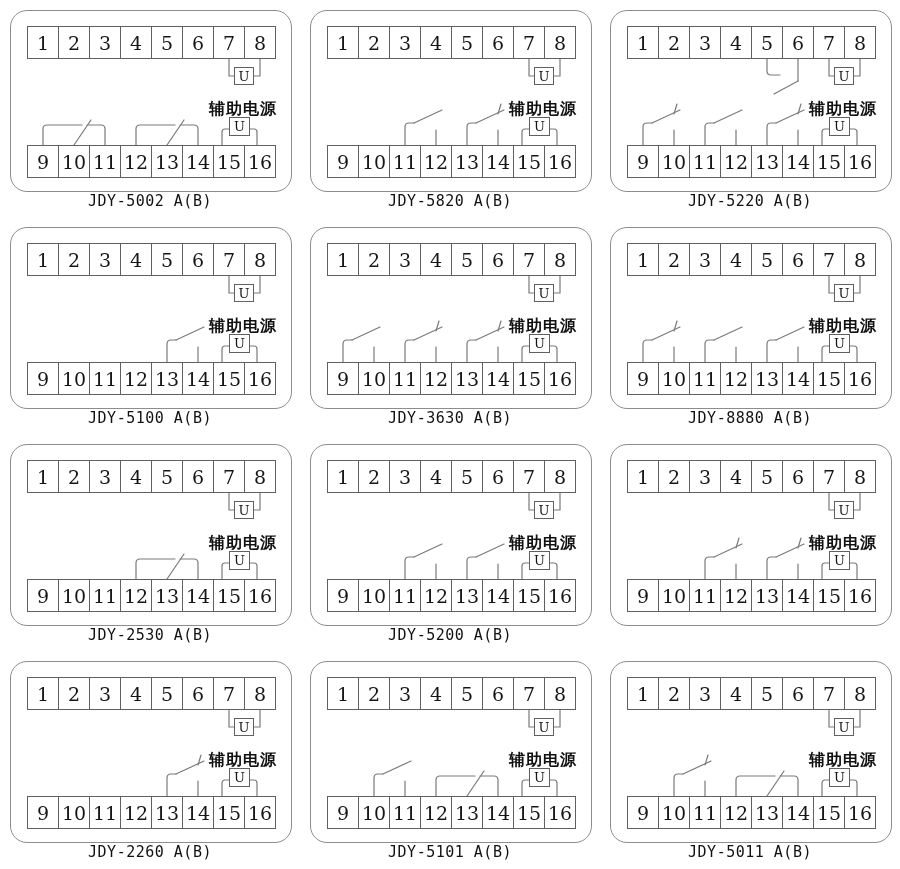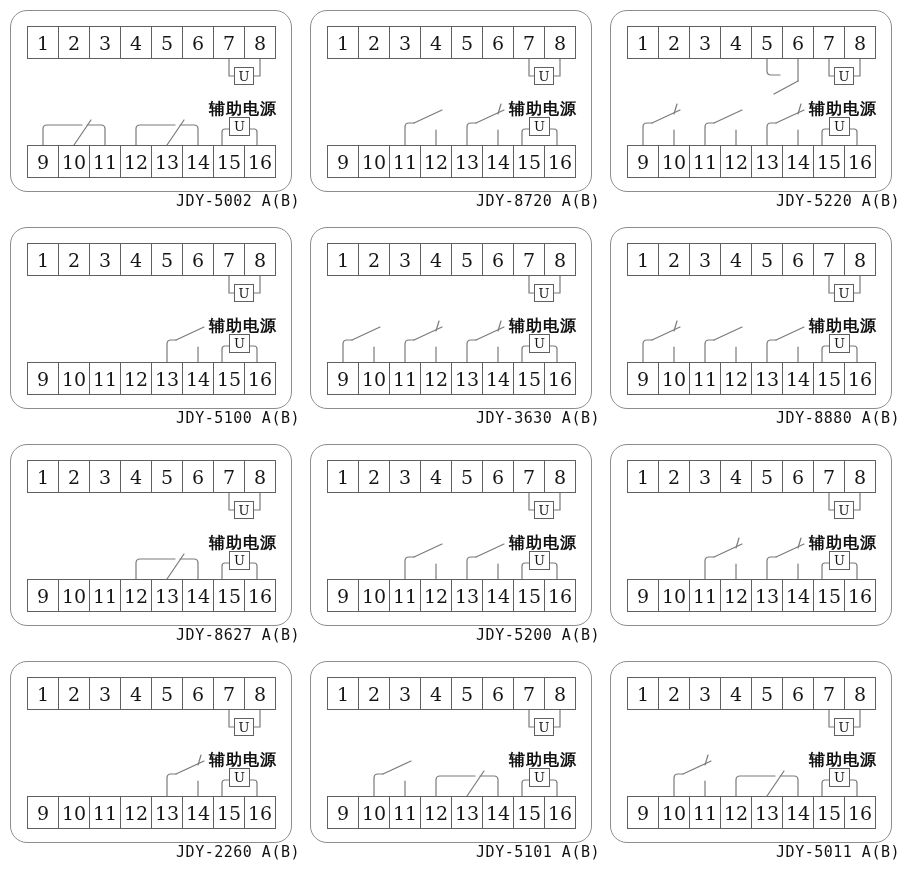--- a/index.html
+++ b/index.html
@@ -18,21 +18,21 @@
         font-size:19px;color:#151515;background:#ffffff;}
   .cell:first-child{margin-left:0;}
   .ubox{position:absolute;box-sizing:border-box;border:1px solid #606060;background:#ffffff;
         display:flex;align-items:center;justify-content:center;
         font-size:13px;color:#151515;font-family:"DejaVu Serif",serif;}
   .u-top{left:223px;top:56px;width:20px;height:18px;}
   .u-aux{left:218px;top:106px;width:21px;height:19px;}
   .aux-label{position:absolute;left:172px;top:88px;width:120px;text-align:center;
              font-family:"DejaVu Sans",sans-serif;font-weight:bold;font-size:16px;
              letter-spacing:1px;color:#111111;white-space:nowrap;}
-  .title{position:absolute;top:192px;left:0;width:300px;text-align:right;
+  .title{position:absolute;top:192px;left:0;width:300px;text-align:center;
          font-family:"DejaVu Sans Mono",monospace;font-size:15px;letter-spacing:.5px;color:#111111;}
 </style>
 </head>
 <body>
 
 <div class="board">
     <div class="unit">
       <div class="panel">
         <svg class="wires" viewBox="0 0 280 180">
           <path d="M218 48 L218 65 L223 65"></path>
@@ -104,21 +104,21 @@
           <div class="cell">12</div>
           <div class="cell">13</div>
           <div class="cell">14</div>
           <div class="cell">15</div>
           <div class="cell">16</div>
         </div>
         <div class="ubox u-top">U</div>
         <div class="aux-label">辅助电源</div>
         <div class="ubox u-aux">U</div>
       </div>
-      <div class="title">JDY-8720 A(B)</div>
+      <div class="title">JDY-5820 A(B)</div>
     </div>
     <div class="unit">
       <div class="panel">
         <svg class="wires" viewBox="0 0 280 180">
           <path d="M218 48 L218 65 L223 65"></path>
           <path d="M249 48 L249 65 L243 65"></path>
           <path d="M211 134 L211 121 Q211 118 214 118 L218 118"></path>
           <path d="M246 134 L246 121 Q246 118 243 118 L239 118"></path>
           <path d="M156 48 L156 60 Q156 64 160 64 L169 64"></path>
           <path d="M187 48 L187 70"></path>
@@ -315,21 +315,21 @@
           <div class="cell">12</div>
           <div class="cell">13</div>
           <div class="cell">14</div>
           <div class="cell">15</div>
           <div class="cell">16</div>
         </div>
         <div class="ubox u-top">U</div>
         <div class="aux-label">辅助电源</div>
         <div class="ubox u-aux">U</div>
       </div>
-      <div class="title">JDY-8627 A(B)</div>
+      <div class="title">JDY-2530 A(B)</div>
     </div>
     <div class="unit">
       <div class="panel">
         <svg class="wires" viewBox="0 0 280 180">
           <path d="M218 48 L218 65 L223 65"></path>
           <path d="M249 48 L249 65 L243 65"></path>
           <path d="M211 134 L211 121 Q211 118 214 118 L218 118"></path>
           <path d="M246 134 L246 121 Q246 118 243 118 L239 118"></path>
           <path d="M94 134 L94 116 Q94 112 98 112 L103 112"></path>
           <path d="M103 112 L131 99"></path>

